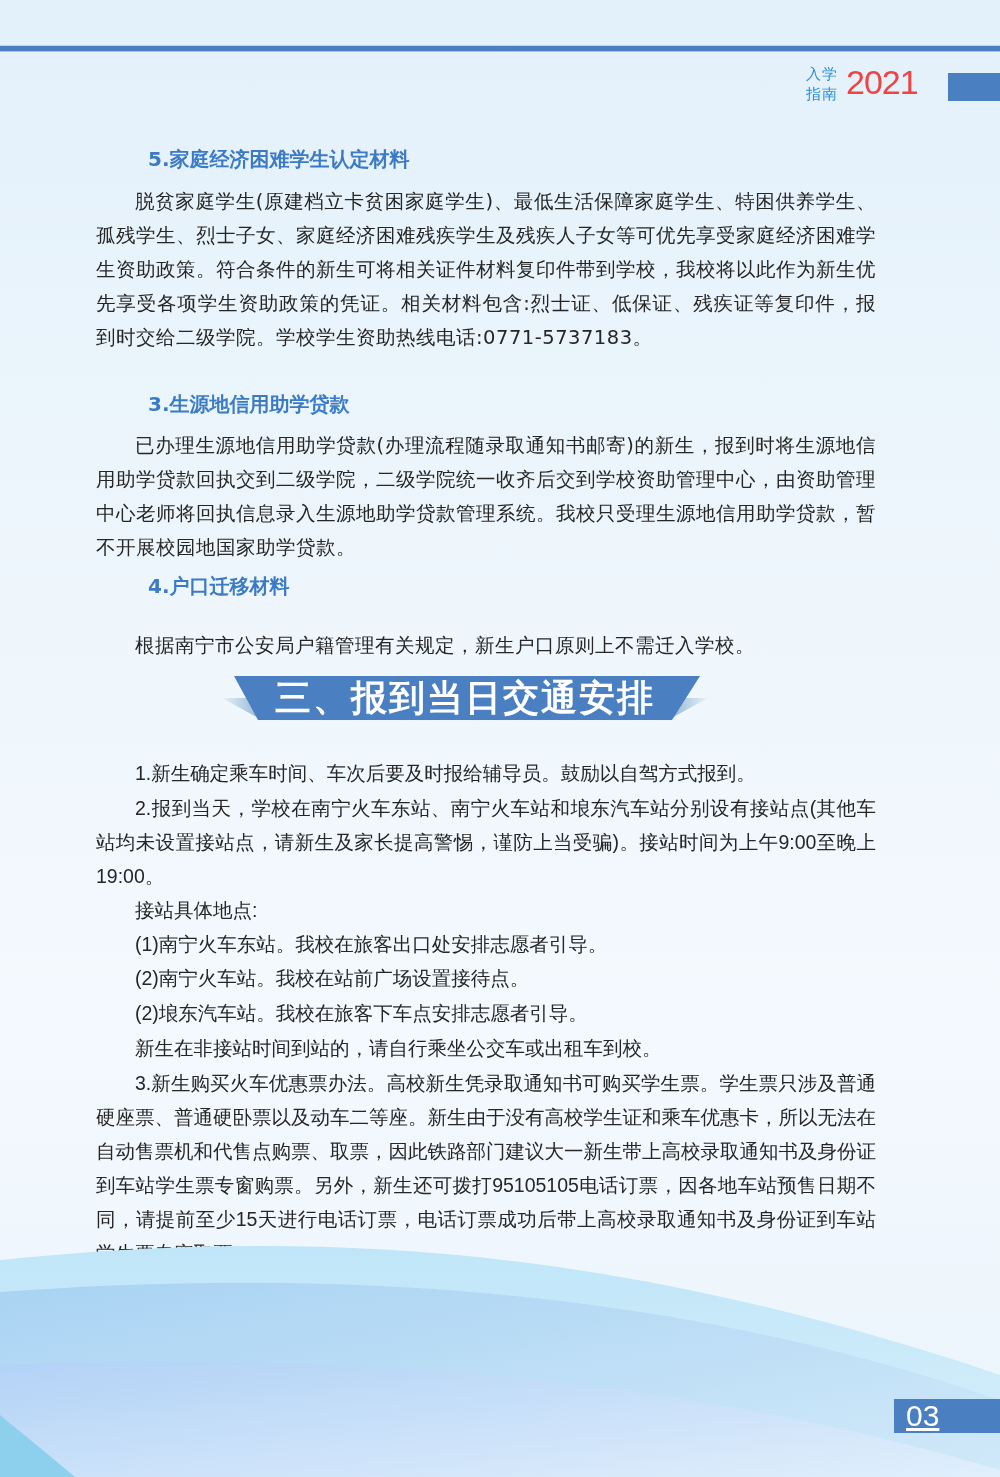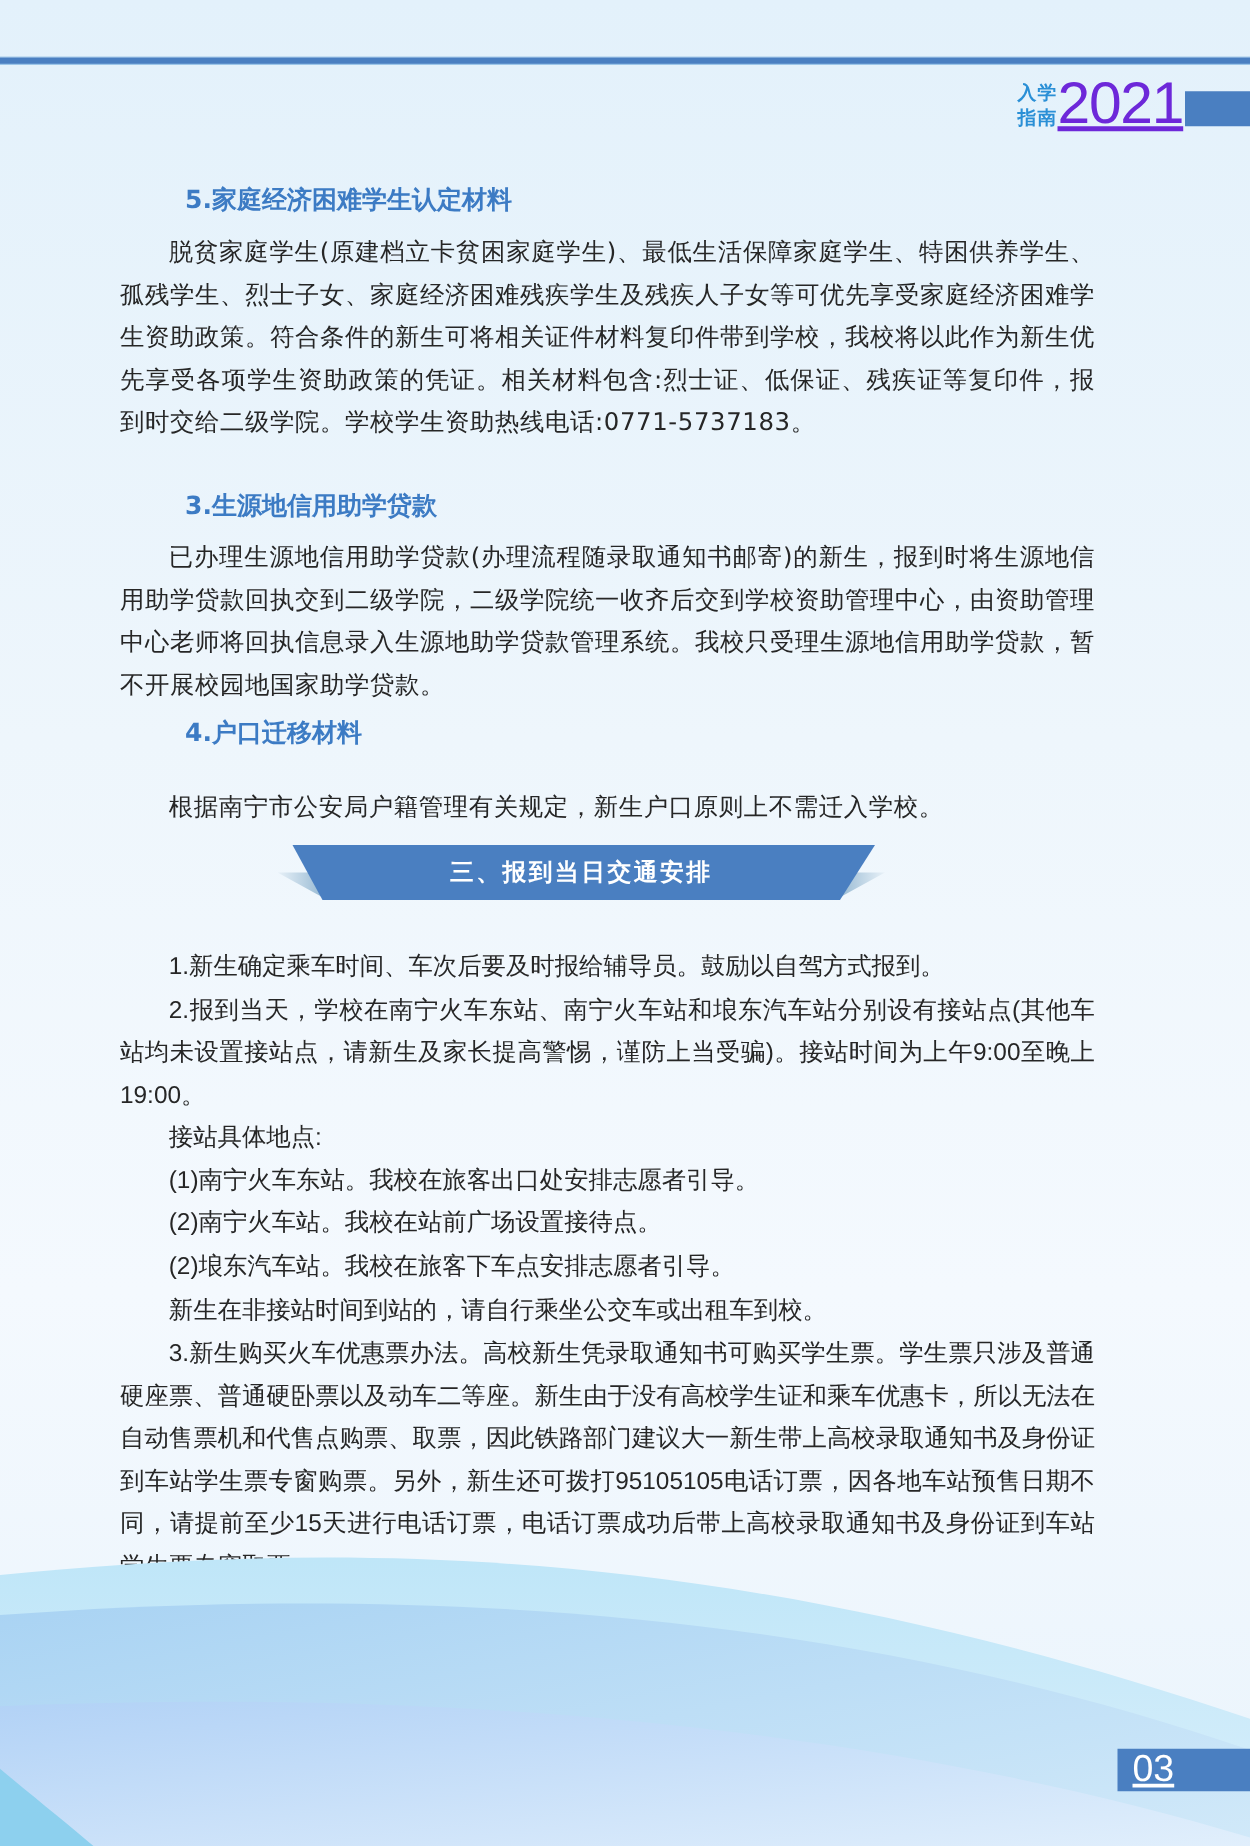--- a/index.html
+++ b/index.html
@@ -9,46 +9,45 @@
       font-family: "DejaVu Sans", "Liberation Sans", sans-serif;
       color: #222;
     }
     .top-line {
       position: absolute; left: 0; top: 46px; width: 1000px; height: 5px;
       background: #4a7fc1; box-shadow: 0 1px 0 #9cc6e8, 0 -1px 0 #b9d8f0;
     }
     .brand { position: absolute; top: 64px; left: 806px; height: 44px; }
     .brand-small {
       position: absolute; left: 0; top: 0; width: 40px;
-      color: #2a8fd6; font-size: 15px; line-height: 20px; font-weight: bold; letter-spacing: 1px; text-align: right;
+      color: #2a8fd6; font-size: 15px; line-height: 20px; font-weight: normal; letter-spacing: 1px;
     }
     .brand-year {
       position: absolute; left: 40px; top: -8px;
-      color: #6d28d9; font-family: "Liberation Sans", sans-serif; font-size: 47px; line-height: 52px;
+      color: #ef4444; font-family: "Liberation Sans", sans-serif; font-size: 34px; line-height: 52px;
       letter-spacing: -1px;
-      text-decoration: underline;
     }
     .brand-bar {
       position: absolute; left: 948px; top: 73px; width: 52px; height: 28px; background: #4a7fc1;
     }
     .content { position: absolute; left: 96px; top: 0; width: 780px; }
     .h-sub {
       position: absolute; left: 52px; color: #3c7bc4; font-weight: bold;
       font-size: 20px; line-height: 28px; white-space: nowrap;
     }
     .para {
       position: absolute; left: 0; width: 780px; font-size: 19.5px; line-height: 34px;
       text-indent: 2em; text-align: justify; color: #262626; letter-spacing: 0.5px;
     }
     .para.cond { font-family: "Liberation Sans", sans-serif; letter-spacing: 0; }
     .banner { position: absolute; left: 222px; top: 674px; width: 486px; height: 48px; }
     .banner svg { position: absolute; left: 0; top: 0; }
     .banner-title {
       position: absolute; left: 0; top: 0; width: 486px; height: 48px; line-height: 48px;
-      text-align: center; color: #fff; font-weight: bold; font-size: 19px; letter-spacing: 2px;
+      text-align: center; color: #fff; font-weight: bold; font-size: 36px; letter-spacing: 2px;
     }
     .waves { position: absolute; left: 0; top: 1200px; }
     .page-num {
       position: absolute; left: 894px; top: 1399px; width: 106px; height: 34px;
       background: #4a7fc1; color: #fff; font-family: "Liberation Sans", sans-serif;
       font-size: 30px; line-height: 34px; padding-left: 12px; box-sizing: border-box; text-decoration: underline;
     }
   </style>
 </head>
 <body>

